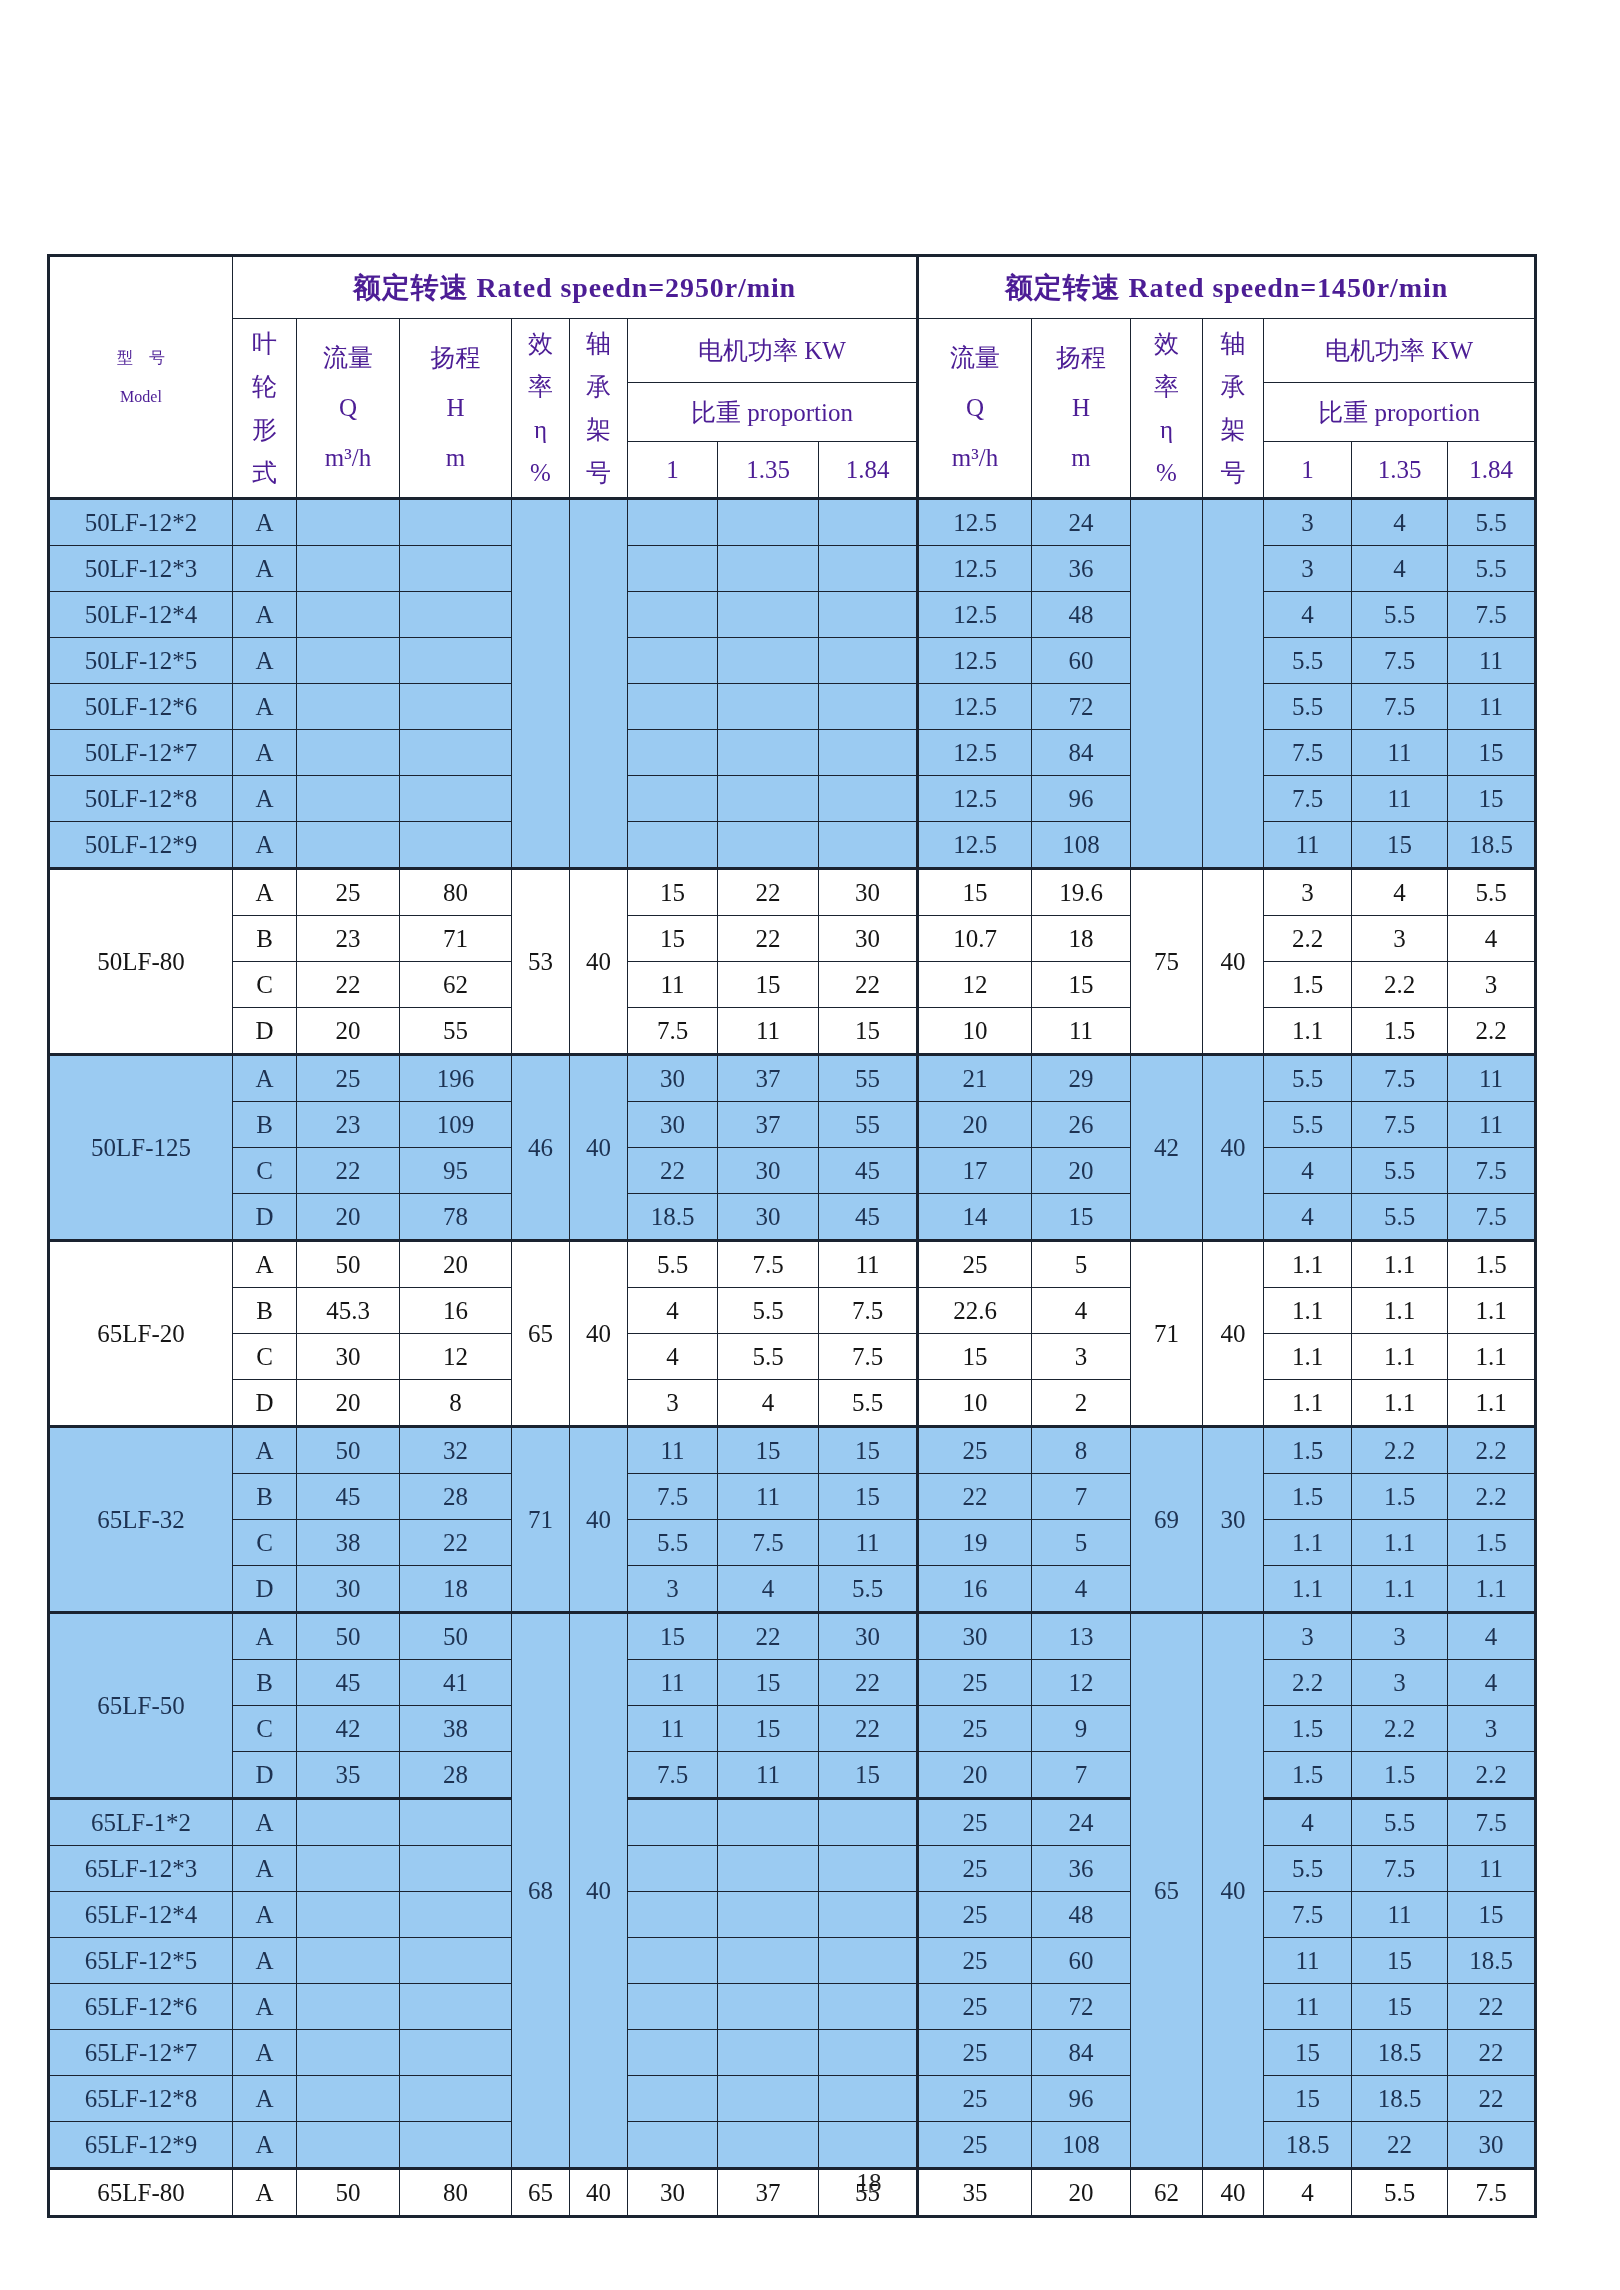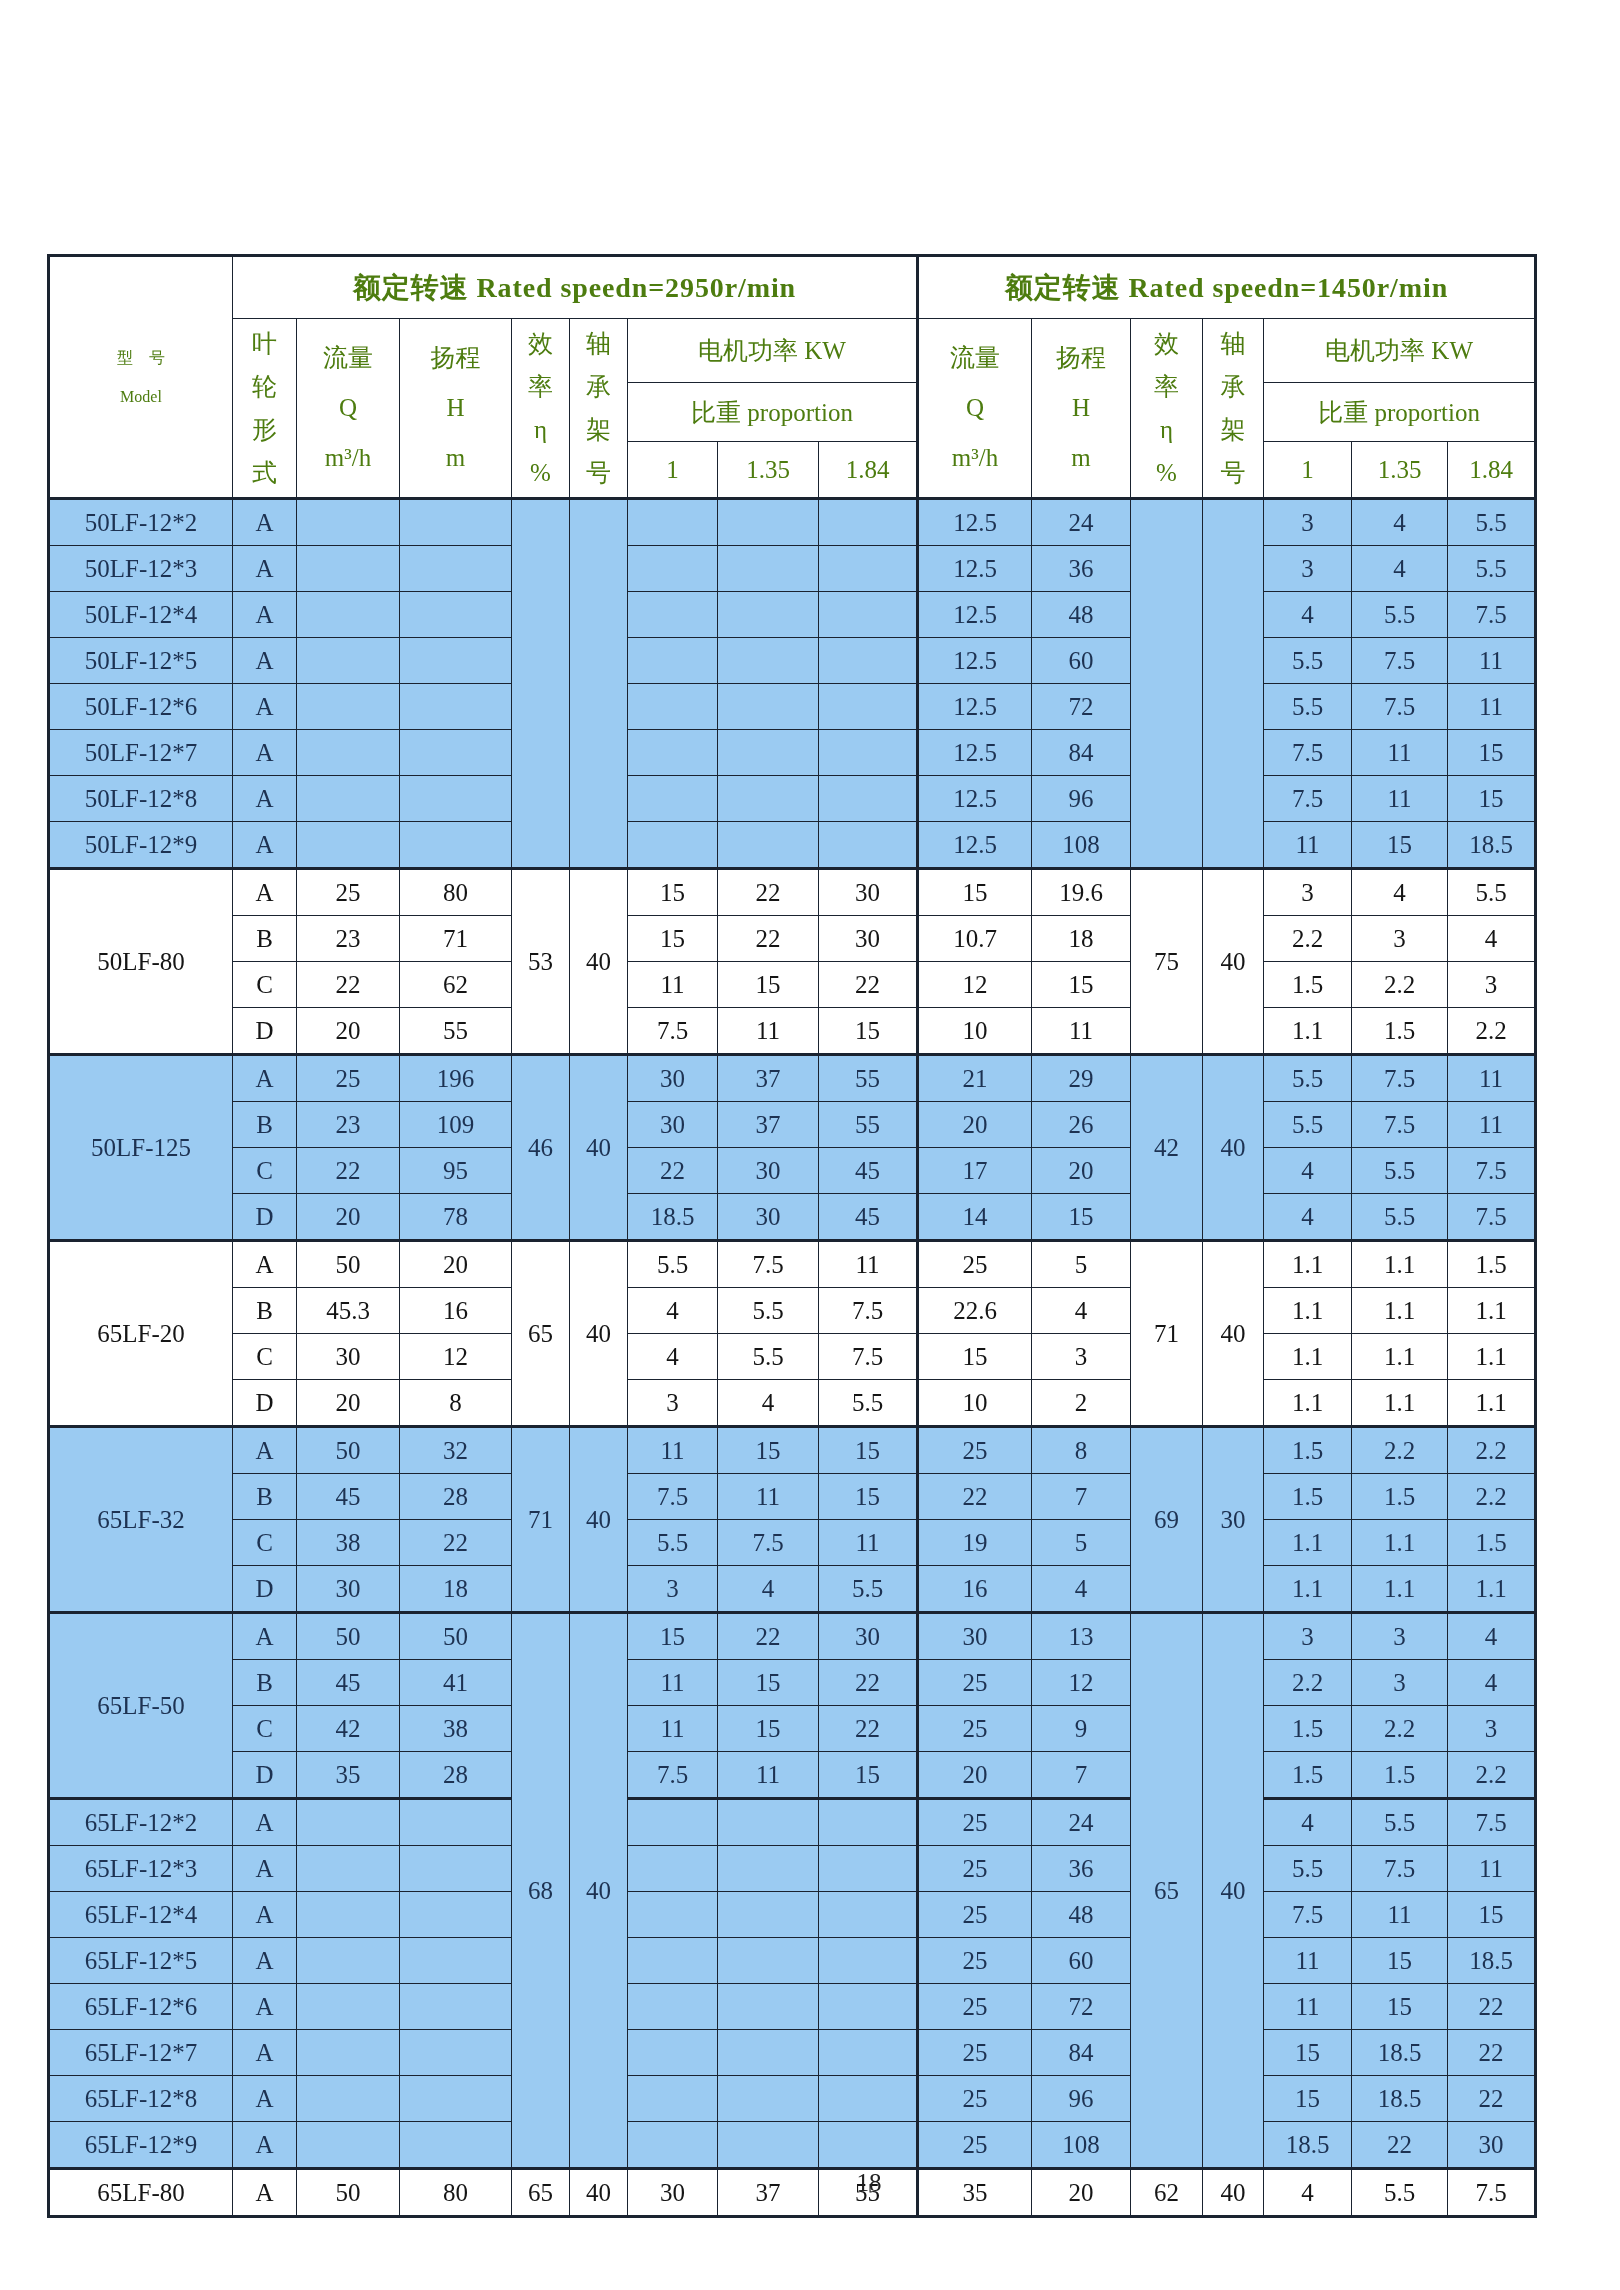--- a/index.html
+++ b/index.html
@@ -10,21 +10,21 @@
   .sheet{position:absolute;left:47px;top:254px;}
   table{
     border-collapse:collapse;table-layout:fixed;width:1487px;
     border:3.6px solid #1a2330;
   }
   th,td{
     border:1.8px solid #1a2330;padding:0;margin:0;
     text-align:center;vertical-align:middle;overflow:hidden;
     white-space:nowrap;
   }
-  thead th{font-weight:normal;font-size:25px;background:#ffffff;color:#4d7c0f;}
+  thead th{font-weight:normal;font-size:25px;background:#ffffff;color:#4c1d95;}
   th.rated{font-weight:bold;font-size:28px;letter-spacing:0.9px;}
   .r1{height:63px;}
   .r2{height:64px;}
   .r3{height:59px;}
   .r4{height:57px;}
   .stack span{display:block;line-height:43px;}
   .stack3 span{display:block;line-height:50px;}
   .model-head span{display:block;line-height:39px;font-size:16px;}
   tbody td{font-size:25px;height:45px;}
   tr.blue td{background:#9bcbf2;color:#1d3252;}
@@ -531,21 +531,21 @@
           <td>7.5</td>
           <td>11</td>
           <td>15</td>
           <td class="mid">20</td>
           <td>7</td>
           <td>1.5</td>
           <td>1.5</td>
           <td>2.2</td>
         </tr>
         <tr class="blue sep">
-          <td>65LF-12*2</td>
+          <td>65LF-1*2</td>
           <td>A</td>
           <td></td>
           <td></td>
           <td></td>
           <td></td>
           <td></td>
           <td class="mid">25</td>
           <td>24</td>
           <td>4</td>
           <td>5.5</td>

